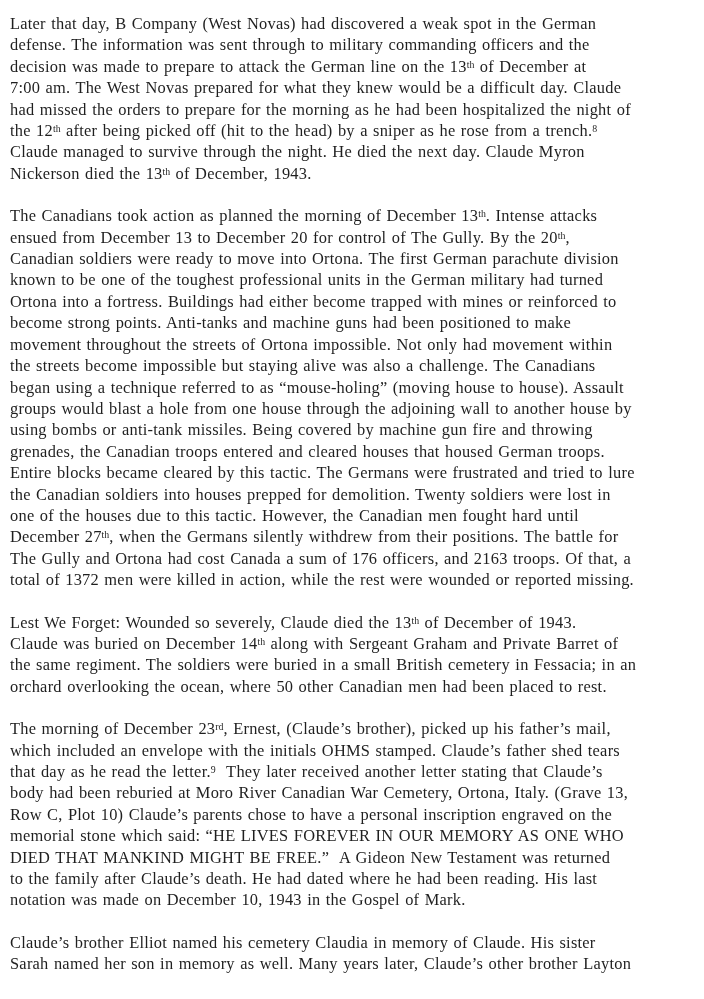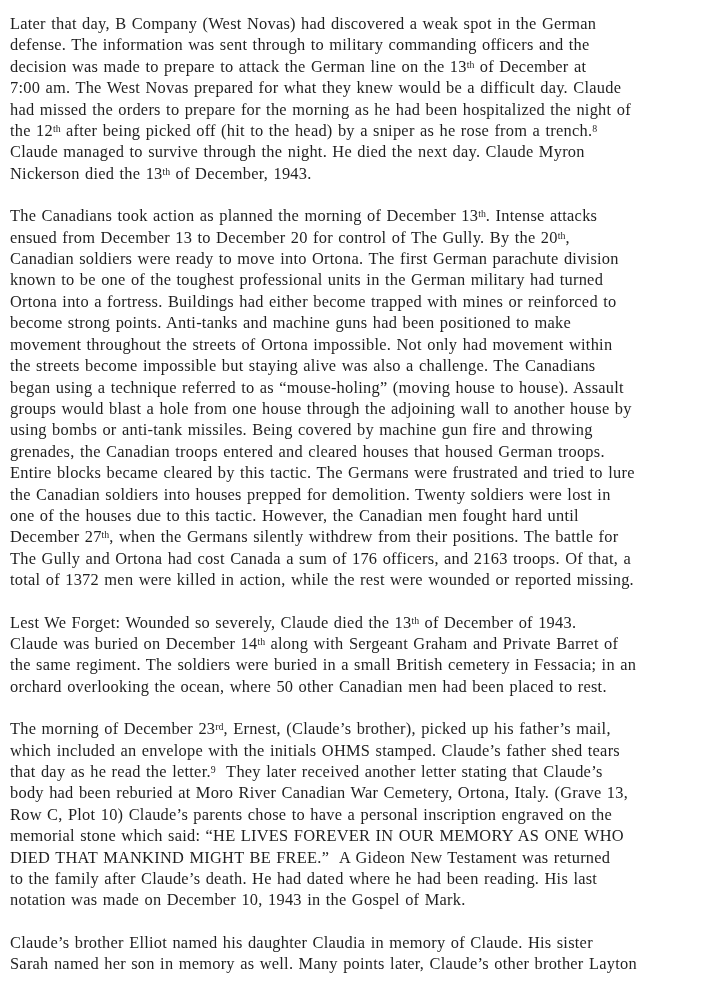--- a/index.html
+++ b/index.html
@@ -41,15 +41,15 @@
 </style>
 </head>
 <body style="background: rgb(255, 255, 255); color: rgb(31, 31, 31);">
 
 <main class="doc-page">
   <div>
       <p class="para"><span>Later that day, B Company (West Novas) had discovered a weak spot in the German</span><br><span>defense. The information was sent through to military commanding officers and the</span><br><span>decision was made to prepare to attack the German line on the 13</span><sup>th</sup><span> of December at</span><br><span>7:00 am. The West Novas prepared for what they knew would be a difficult day. Claude</span><br><span>had missed the orders to prepare for the morning as he had been hospitalized the night of</span><br><span>the 12</span><sup>th</sup><span> after being picked off (hit to the head) by a sniper as he rose from a trench.</span><sup>8</sup><br><span>Claude managed to survive through the night. He died the next day. Claude Myron</span><br><span>Nickerson died the 13</span><sup>th</sup><span> of December, 1943.</span></p>
       <p class="para"><span>The Canadians took action as planned the morning of December 13</span><sup>th</sup><span>. Intense attacks</span><br><span>ensued from December 13 to December 20 for control of The Gully. By the 20</span><sup>th</sup><span>,</span><br><span>Canadian soldiers were ready to move into Ortona. The first German parachute division</span><br><span>known to be one of the toughest professional units in the German military had turned</span><br><span>Ortona into a fortress. Buildings had either become trapped with mines or reinforced to</span><br><span>become strong points. Anti-tanks and machine guns had been positioned to make</span><br><span>movement throughout the streets of Ortona impossible. Not only had movement within</span><br><span>the streets become impossible but staying alive was also a challenge. The Canadians</span><br><span>began using a technique referred to as “mouse-holing” (moving house to house). Assault</span><br><span>groups would blast a hole from one house through the adjoining wall to another house by</span><br><span>using bombs or anti-tank missiles. Being covered by machine gun fire and throwing</span><br><span>grenades, the Canadian troops entered and cleared houses that housed German troops.</span><br><span>Entire blocks became cleared by this tactic. The Germans were frustrated and tried to lure</span><br><span>the Canadian soldiers into houses prepped for demolition. Twenty soldiers were lost in</span><br><span>one of the houses due to this tactic. However, the Canadian men fought hard until</span><br><span>December 27</span><sup>th</sup><span>, when the Germans silently withdrew from their positions. The battle for</span><br><span>The Gully and Ortona had cost Canada a sum of 176 officers, and 2163 troops. Of that, a</span><br><span>total of 1372 men were killed in action, while the rest were wounded or reported missing.</span></p>
       <p class="para"><strong>Lest We Forget</strong><span>: Wounded so severely, Claude died the 13</span><sup>th</sup><span> of December of 1943.</span><br><span>Claude was buried on December 14</span><sup>th</sup><span> along with Sergeant Graham and Private Barret of</span><br><span>the same regiment. The soldiers were buried in a small British cemetery in Fessacia; in an</span><br><span>orchard overlooking the ocean, where 50 other Canadian men had been placed to rest.</span></p>
       <p class="para"><span>The morning of December 23</span><sup>rd</sup><span>, Ernest, (Claude’s brother), picked up his father’s mail,</span><br><span>which included an envelope with the initials OHMS stamped. Claude’s father shed tears</span><br><span>that day as he read the letter.</span><sup>9</sup><span>  They later received another letter stating that Claude’s</span><br><span>body had been reburied at Moro River Canadian War Cemetery, Ortona, Italy. (Grave 13,</span><br><span>Row C, Plot 10) Claude’s parents chose to have a personal inscription engraved on the</span><br><span>memorial stone which said: “HE LIVES FOREVER IN OUR MEMORY AS ONE WHO</span><br><span>DIED THAT MANKIND MIGHT BE FREE.”  A Gideon New Testament was returned</span><br><span>to the family after Claude’s death. He had dated where he had been reading. His last</span><br><span>notation was made on December 10, 1943 in the Gospel of Mark.</span></p>
-      <p class="para"><span>Claude’s brother Elliot named his daughter Claudia in memory of Claude. His sister</span><br><span>Sarah named her son in memory as well. Many points later, Claude’s other brother Layton</span></p>
+      <p class="para"><span>Claude’s brother Elliot named his cemetery Claudia in memory of Claude. His sister</span><br><span>Sarah named her son in memory as well. Many years later, Claude’s other brother Layton</span></p>
     </div>
 </main>
 
 </body></html>

